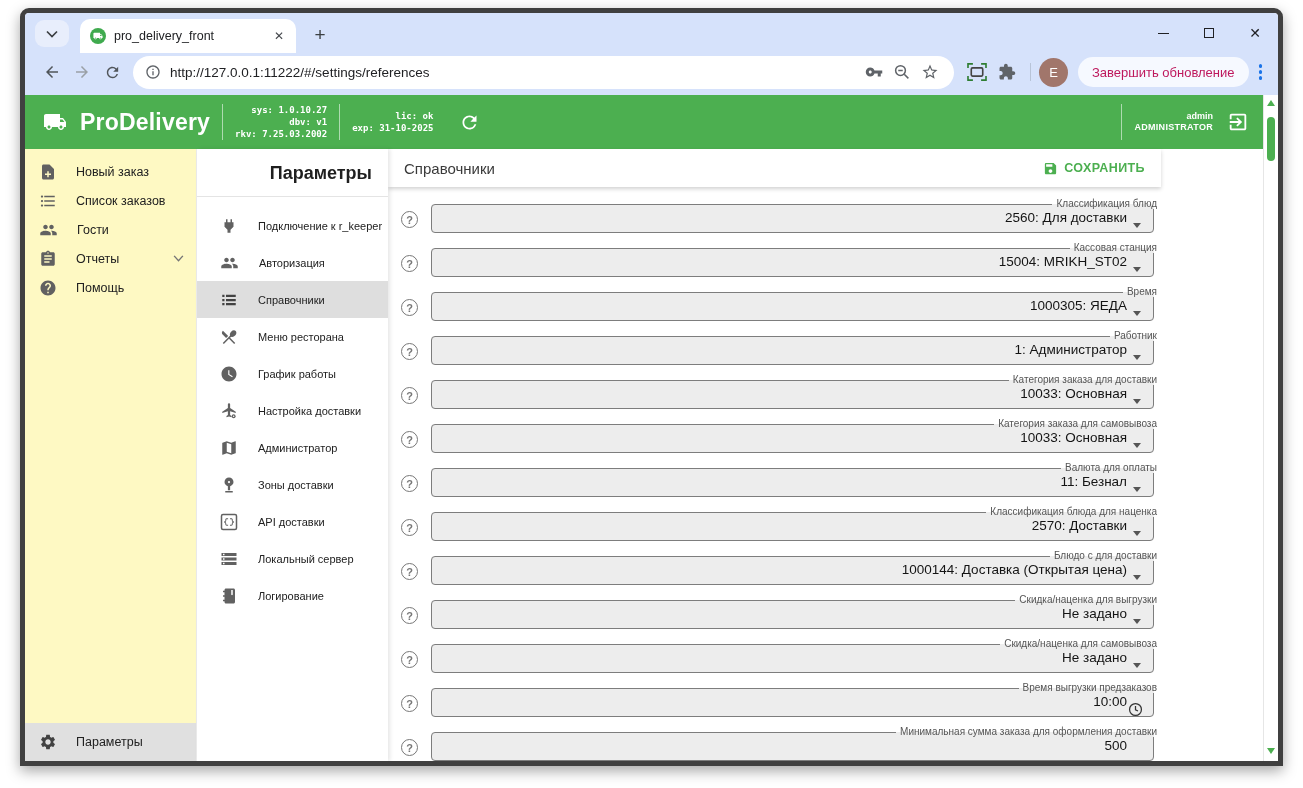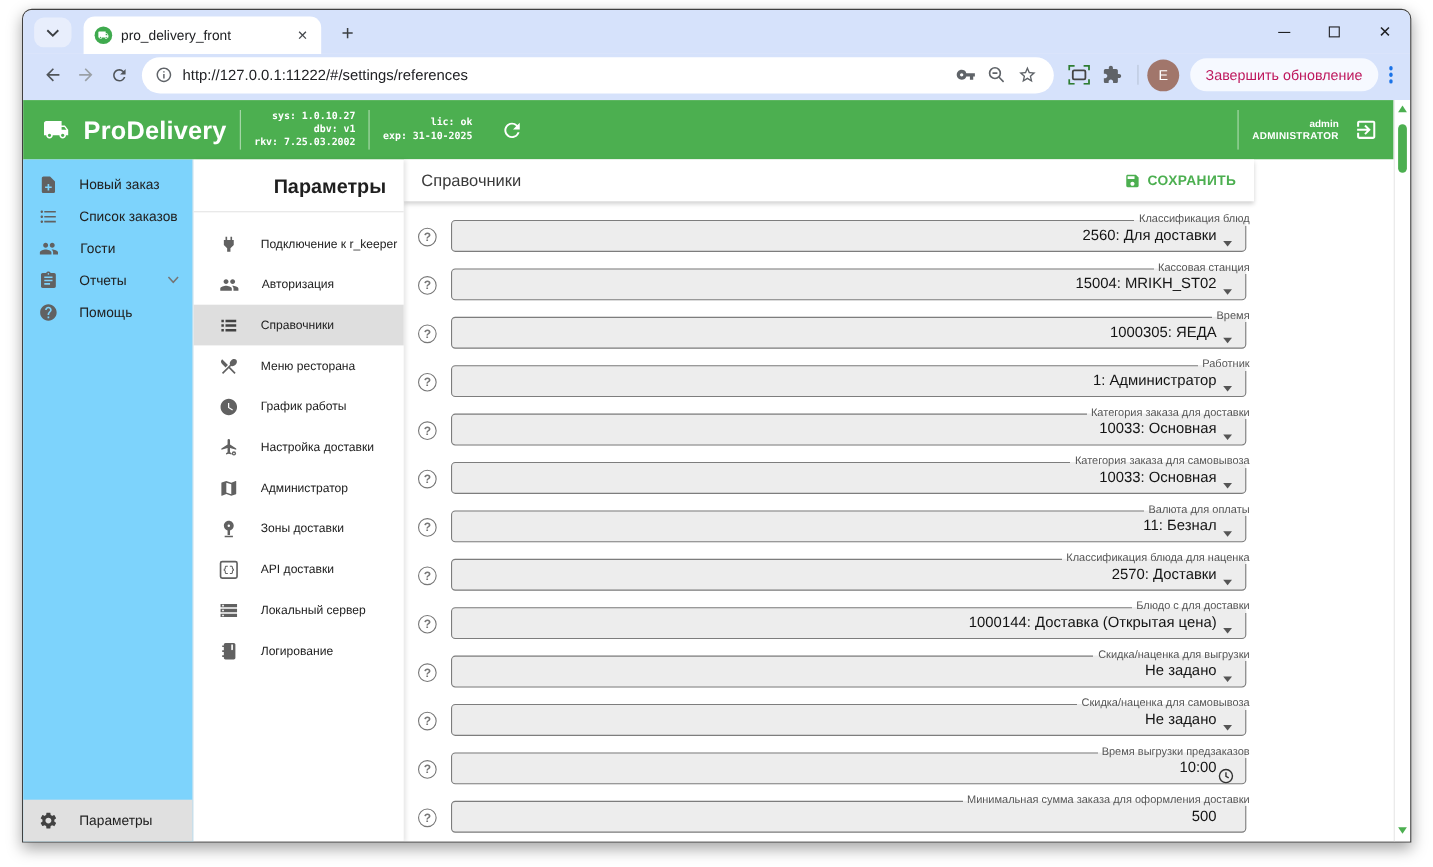--- a/index.html
+++ b/index.html
@@ -1,19 +1,19 @@
 <!DOCTYPE html>
 <html><head>
 <meta charset="utf-8">
 <style>
   * { margin:0; padding:0; box-sizing:border-box; }
   html,body { width:1303px; height:788px; background:#fff; font-family:"Liberation Sans", sans-serif; overflow:hidden; }
   .stage { position:relative; width:1303px; height:788px; }
   .window { position:absolute; left:20px; top:8px; width:1263px; height:758px;
-            border:1px solid #404040; border-radius:9px 9px 0 0; overflow:hidden;
+            border:5px solid #404040; border-radius:9px 9px 0 0; overflow:hidden;
             box-shadow:0 5px 14px rgba(0,0,0,.35); display:flex; flex-direction:column; background:#fff; }
 
   
   .titlebar { height:40px; background:#d6e2fb; display:flex; align-items:flex-end; position:relative; flex:none; }
   .tabsearch { position:absolute; left:10px; top:7px; width:34px; height:27px; background:#e8eefc;
                border-radius:9px; display:flex; align-items:center; justify-content:center; }
   .tab { position:absolute; left:55px; bottom:0; width:216px; height:34px; background:#fff;
          border-radius:10px 10px 0 0; display:flex; align-items:center; padding:0 8px 0 10px; }
   .favicon { width:16px; height:16px; border-radius:50%; background:#3faa4e; display:flex; align-items:center; justify-content:center; flex:none; }
   .tab-title { font-size:12.5px; color:#202124; margin-left:8px; flex:1; white-space:nowrap; overflow:hidden; }
@@ -48,21 +48,21 @@
   .brand { display:flex; align-items:center; gap:9px; }
   .brand-name { font-size:23px; font-weight:bold; letter-spacing:.2px; }
   .gh-sep { width:1px; height:36px; background:rgba(255,255,255,.55); margin:0 12px; }
   .verblock { font-family:"DejaVu Sans Mono", monospace; font-size:9px; font-weight:bold; line-height:12px; color:#fff; }
   .gh-right { margin-left:auto; display:flex; align-items:center; }
   .userblock { font-size:9px; font-weight:bold; line-height:11px; text-transform:none; padding-right:14px; }
   .userblock .role { letter-spacing:.3px; }
 
   .content { flex:1; display:flex; min-height:0; }
 
-  .sidebar { width:155px; background:#7dd3fc; position:relative; flex:none; border-right:1px solid #ececec; }
+  .sidebar { width:172px; background:#fef9c3; position:relative; flex:none; border-right:1px solid #ececec; }
   .side-item { height:29px; display:flex; align-items:center; padding-left:14px; }
   .side-item:first-child { margin-top:8px; }
   .side-label { font-size:12.5px; color:#212121; margin-left:19px; }
   .side-chev { margin-left:auto; margin-right:12px; }
   .side-bottom { position:absolute; left:0; right:0; bottom:0; height:38px; background:#e0e0e0;
                  display:flex; align-items:center; padding-left:14px; }
 
   .menu { width:191px; background:#fff; flex:none; box-shadow:2px 0 4px rgba(0,0,0,.10); position:relative; z-index:2; }
   .menu-title { font-size:18px; font-weight:bold; color:#1f1f1f; padding:14px 16px 12px; }
   .menu-div { border-top:1px solid #e4e4e4; }

